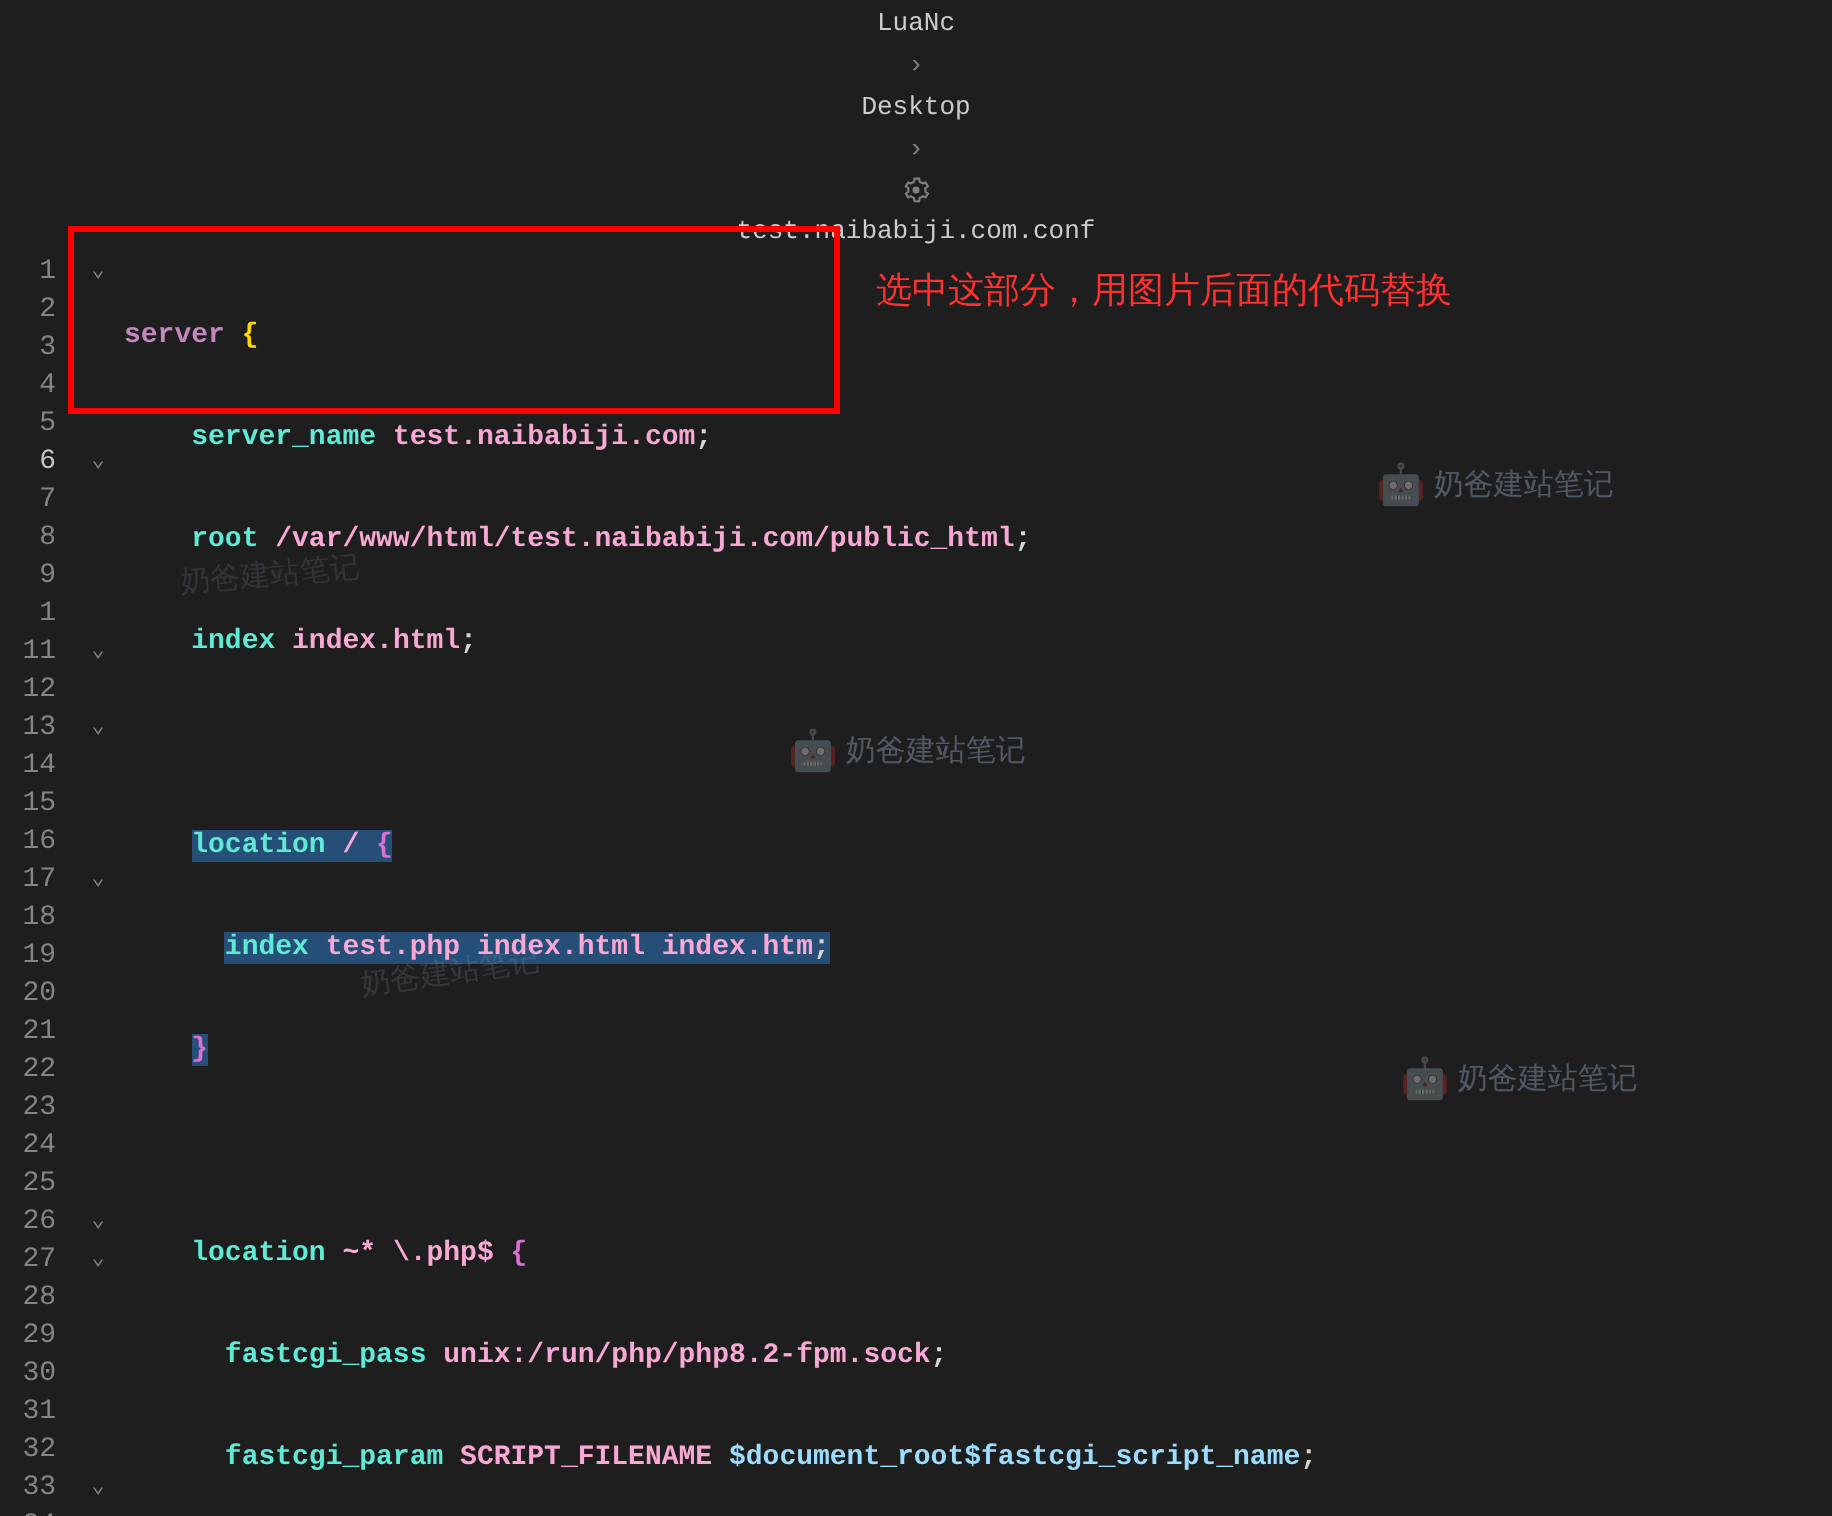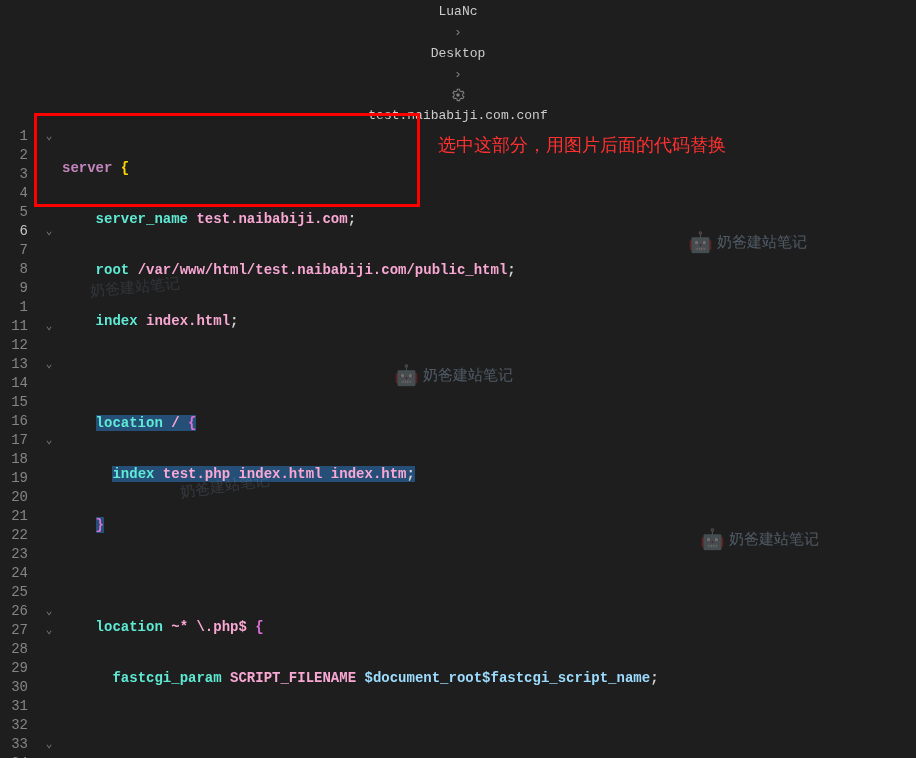--- a/index.html
+++ b/index.html
@@ -224,20 +224,21 @@
     <div class="line"><span class="tok-keyword">server</span> <span class="tok-brace">{</span></div>
     <div class="line">    <span class="tok-prop">server_name</span> <span class="tok-value">test.naibabiji.com</span>;</div>
     <div class="line">    <span class="tok-prop">root</span> <span class="tok-value">/var/www/html/test.naibabiji.com/public_html</span>;</div>
     <div class="line">    <span class="tok-prop">index</span> <span class="tok-value">index.html</span>;</div>
     <div class="line"></div>
     <div class="line">    <span class="selected"><span class="tok-prop">location</span> <span class="tok-value">/</span> <span class="tok-brace2">{</span></span></div>
     <div class="line">      <span class="selected"><span class="tok-prop">index</span> <span class="tok-value">test.php index.html index.htm</span>;</span></div>
     <div class="line">    <span class="selected"><span class="tok-brace2">}</span></span></div>
     <div class="line"></div>
     <div class="line">    <span class="tok-prop">location</span> <span class="tok-value">~* \.php$</span> <span class="tok-brace2">{</span></div>
+    <div class="line">      <span class="tok-prop">fastcgi_pass</span> <span class="tok-value">unix:/run/php/php8.2-fpm.sock</span>;</div>
     <div class="line">      <span class="tok-prop">fastcgi_param</span> <span class="tok-value">SCRIPT_FILENAME</span> <span class="tok-var">$document_root$fastcgi_script_name</span>;</div>
     
     
     
     
     
     
     
     
     

